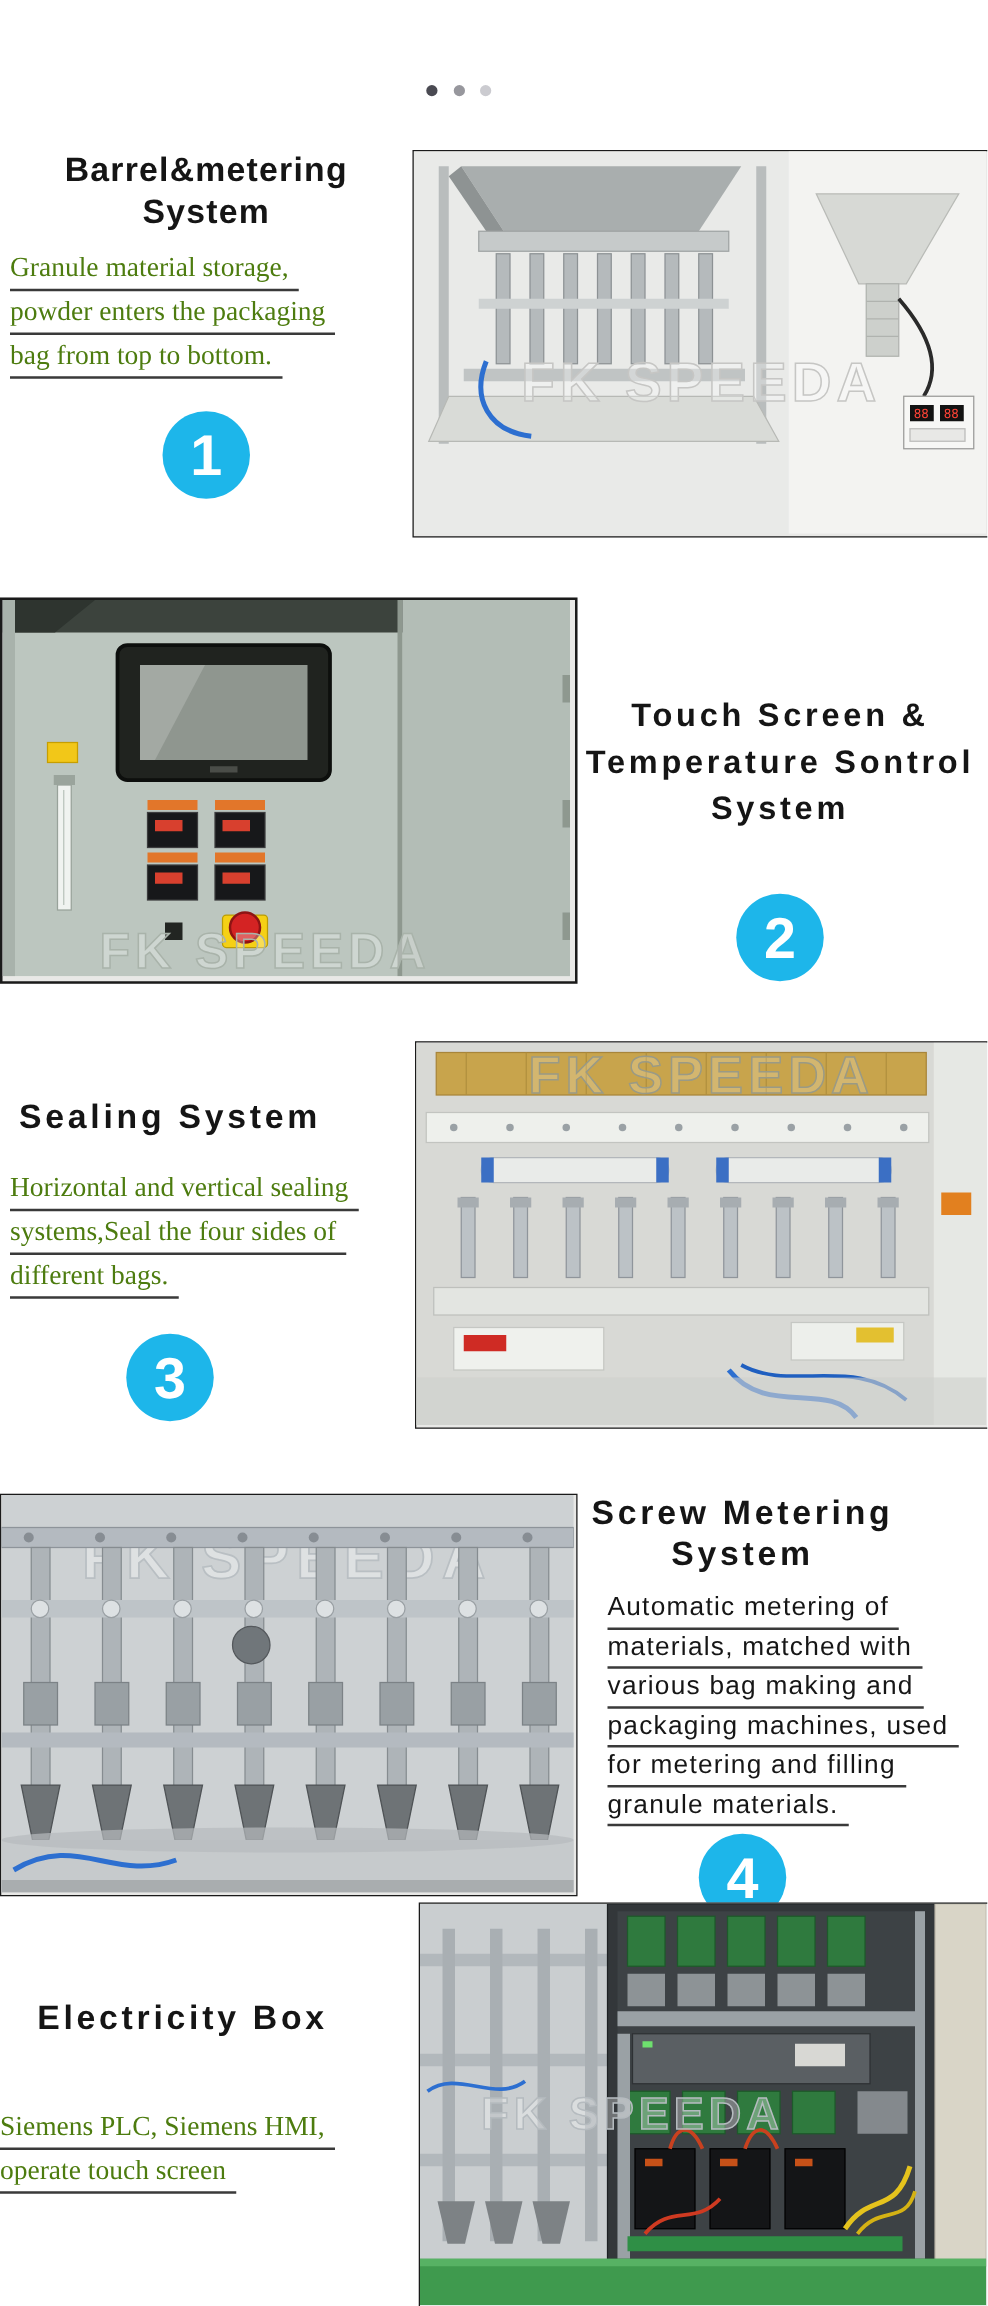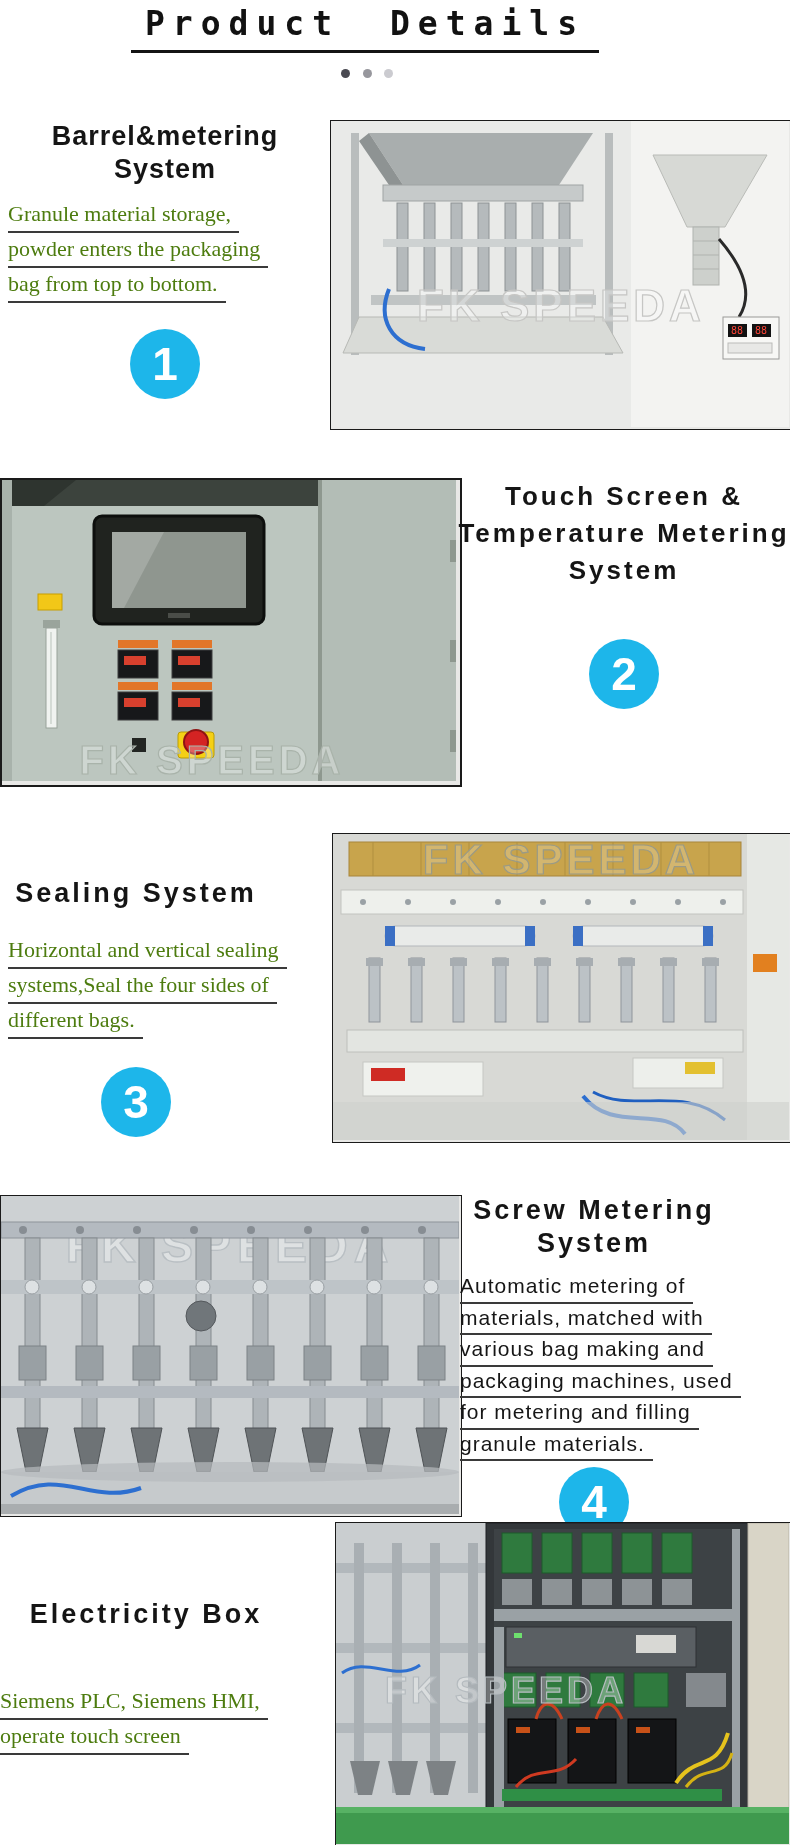--- a/index.html
+++ b/index.html
@@ -28,23 +28,20 @@
          font-size:46px;font-weight:700;font-family:"Liberation Sans",sans-serif;}
   .photo{position:absolute;border:1px solid #1a1a1a;overflow:hidden;background:#e8e8e6;}
   .photo.b2{border-width:2px;}
   .photo svg{display:block;}
 </style>
 </head>
 <body>
 
 <div class="page">
 
-  <div class="title-wrap">
-    <h1 class="title">Product Details</h1>
-  </div>
   <div class="dots">
     <span class="dot" style="background: rgb(74, 74, 82);"></span>
     <span class="dot" style="background: rgb(151, 151, 157);"></span>
     <span class="dot" style="background: rgb(203, 203, 208);"></span>
   </div>
 
   <section class="txtcol" style="left:0;top:120px;width:330px;">
     <div class="h ls1">
       <div>Barrel&amp;metering</div>
       <div>System</div>
@@ -142,23 +139,23 @@
       </g>
       <rect x="130" y="258" width="14" height="14" fill="#222522"></rect>
       <rect x="448" y="60" width="6" height="22" fill="#8e988f"></rect>
       <rect x="448" y="160" width="6" height="22" fill="#8e988f"></rect>
       <rect x="448" y="250" width="6" height="22" fill="#8e988f"></rect>
       <text x="210" y="294" text-anchor="middle" font-family="Liberation Sans,sans-serif" font-weight="bold" font-size="40" letter-spacing="4" fill="rgba(255,255,255,0.28)" stroke="#a9b3aa" stroke-width="1.2">FK SPEEDA</text>
     </svg>
   </div>
 
   <section class="txtcol" style="left:458px;top:478px;width:332px;">
-    <div class="h lh37" style="">
+    <div class="h lh37" style="margin-top:76px;">
       <div>Touch Screen &amp;</div>
-      <div>Temperature Metering</div>
+      <div>Temperature Sontrol</div>
       <div>System</div>
     </div>
     <div class="badge" style="margin-top: 50px; background: rgb(29, 182, 234);">2</div>
   </section>
 
   <section class="txtcol" style="left:0;top:833px;width:272px;">
     <div class="h" style="margin-top:44px;">
       <div>Sealing System</div>
     </div>
     <div class="body serif" style="margin-top:24px;padding-left:8px;">
@@ -302,21 +299,21 @@
       <path d="M10,300 C60,270 90,310 140,292" stroke="#2d6fd0" stroke-width="4" fill="none"></path>
       <rect y="308" width="458" height="10" fill="#a9adaf"></rect>
     </svg>
   </div>
 
   <section class="txtcol" style="left:460px;top:1192px;width:268px;">
     <div class="h" style="margin-top:2px;">
       <div>Screw Metering</div>
       <div>System</div>
     </div>
-    <div class="body sans" style="padding-left:0;">
+    <div class="body sans" style="padding-left:0;margin-left:26px;">
       <div class="bl"><span class="u">Automatic metering of</span></div>
       <div class="bl"><span class="u">materials, matched with</span></div>
       <div class="bl"><span class="u">various bag making and</span></div>
       <div class="bl"><span class="u">packaging machines, used</span></div>
       <div class="bl"><span class="u">for metering and filling</span></div>
       <div class="bl"><span class="u">granule materials.</span></div>
     </div>
     <div class="badge" style="margin-top: 6px; background: rgb(29, 182, 234);">4</div>
   </section>
 

